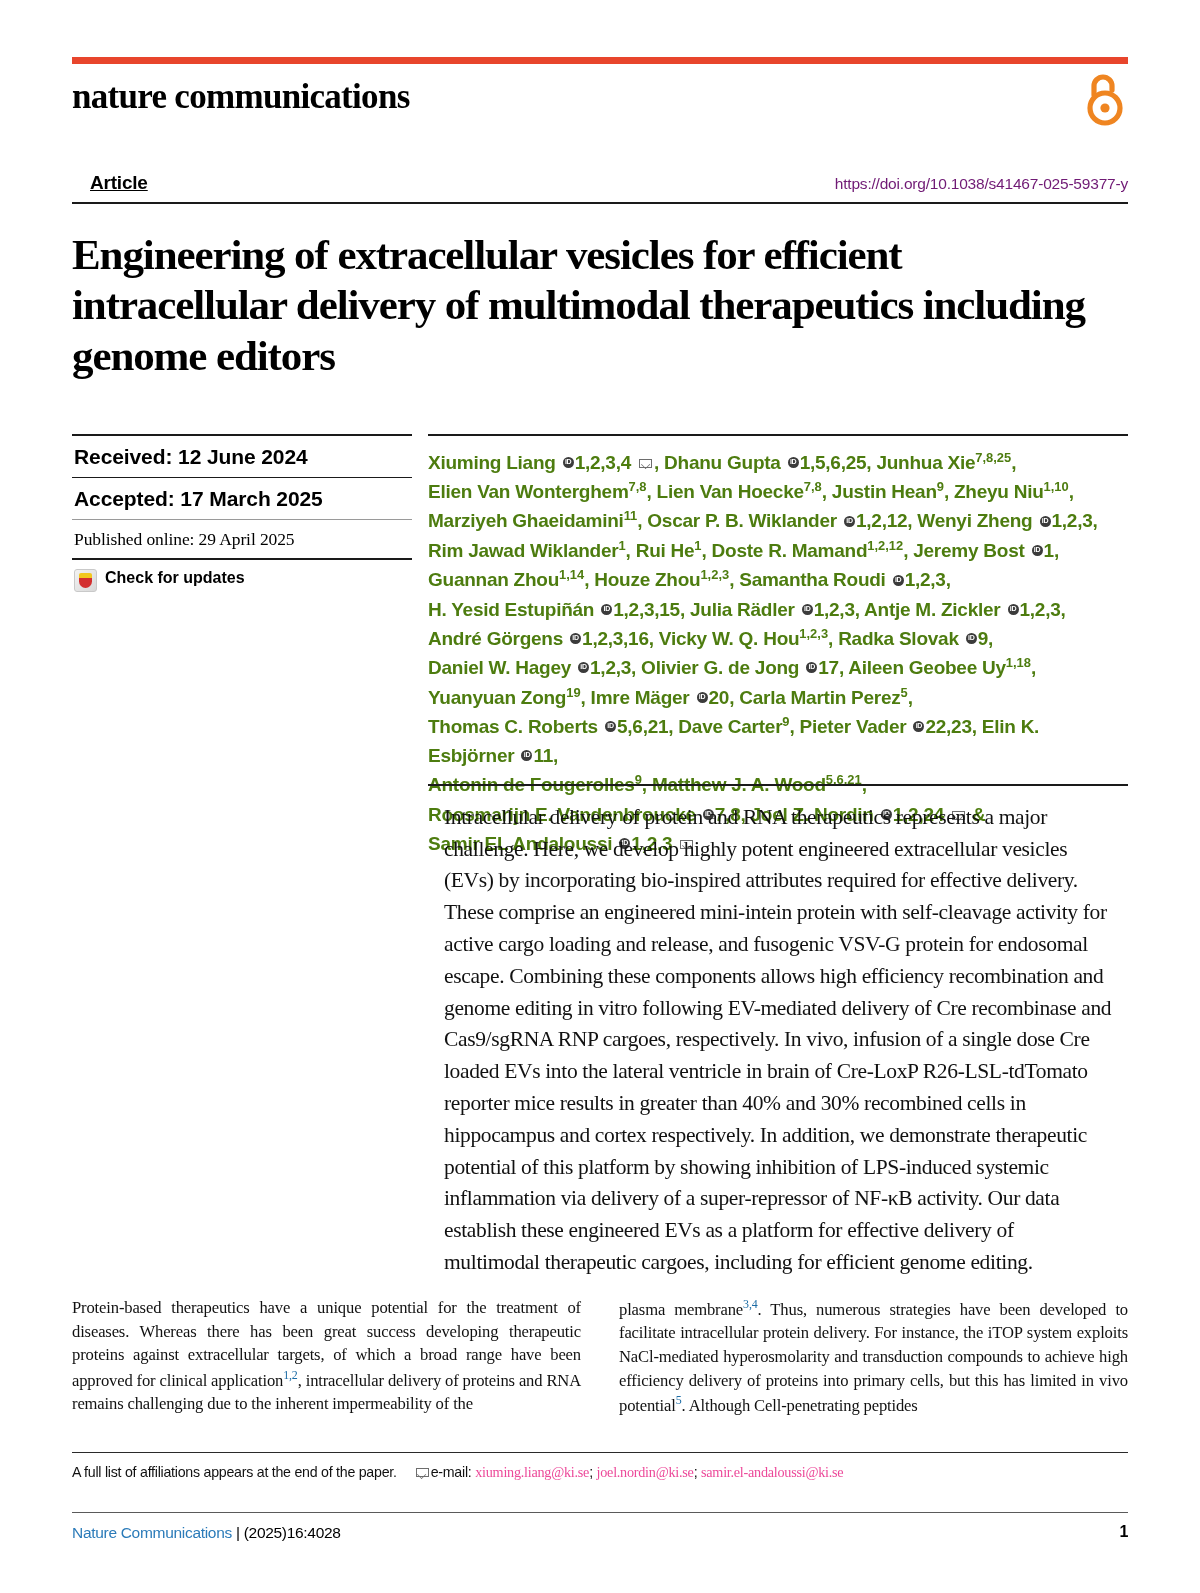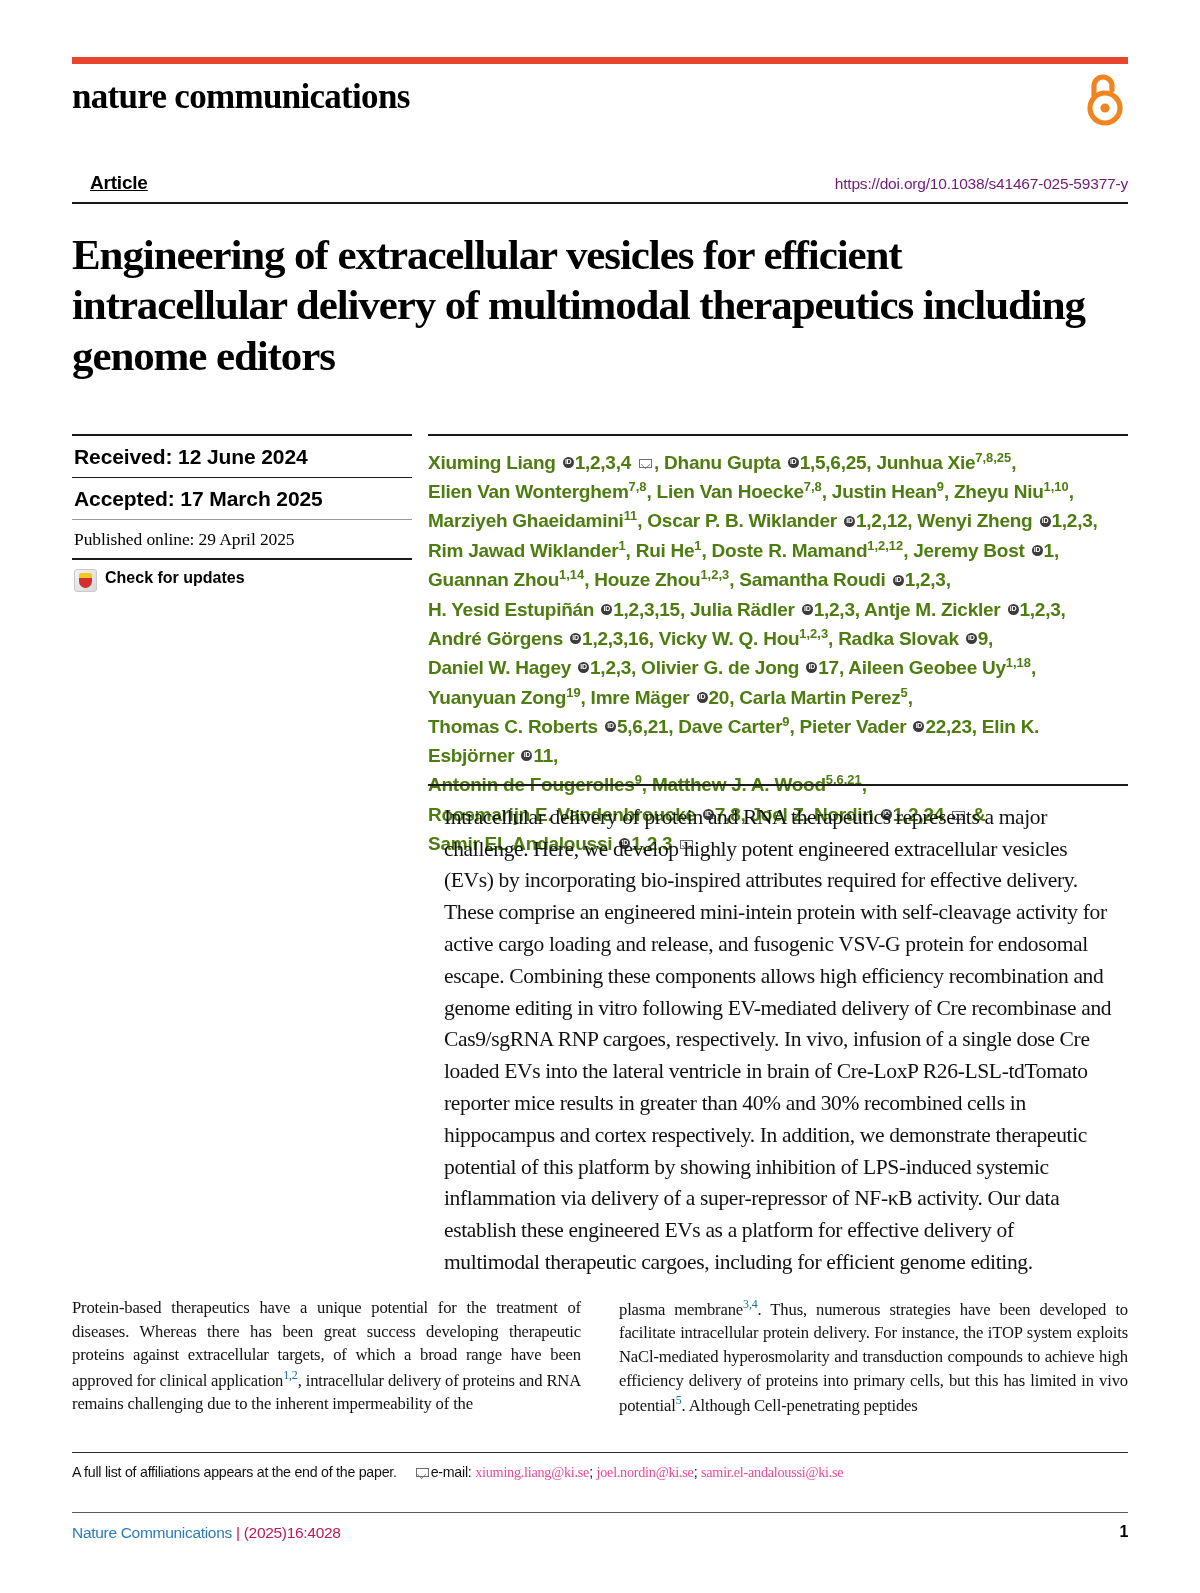--- a/index.html
+++ b/index.html
@@ -329,21 +329,21 @@
     position: relative;
     font-size: 15.5px;
     letter-spacing: -0.3px;
     height: 24px;
   }
   .journal-name {
     color: #2b7bb9;
     text-decoration: none;
   }
   .cite {
-    color: #be185d;
+    color: #000000;
   }
   .pageno {
     position: absolute;
     right: 0;
     top: -1px;
     font-weight: 700;
     font-size: 16px;
   }
 </style>
 </head>

